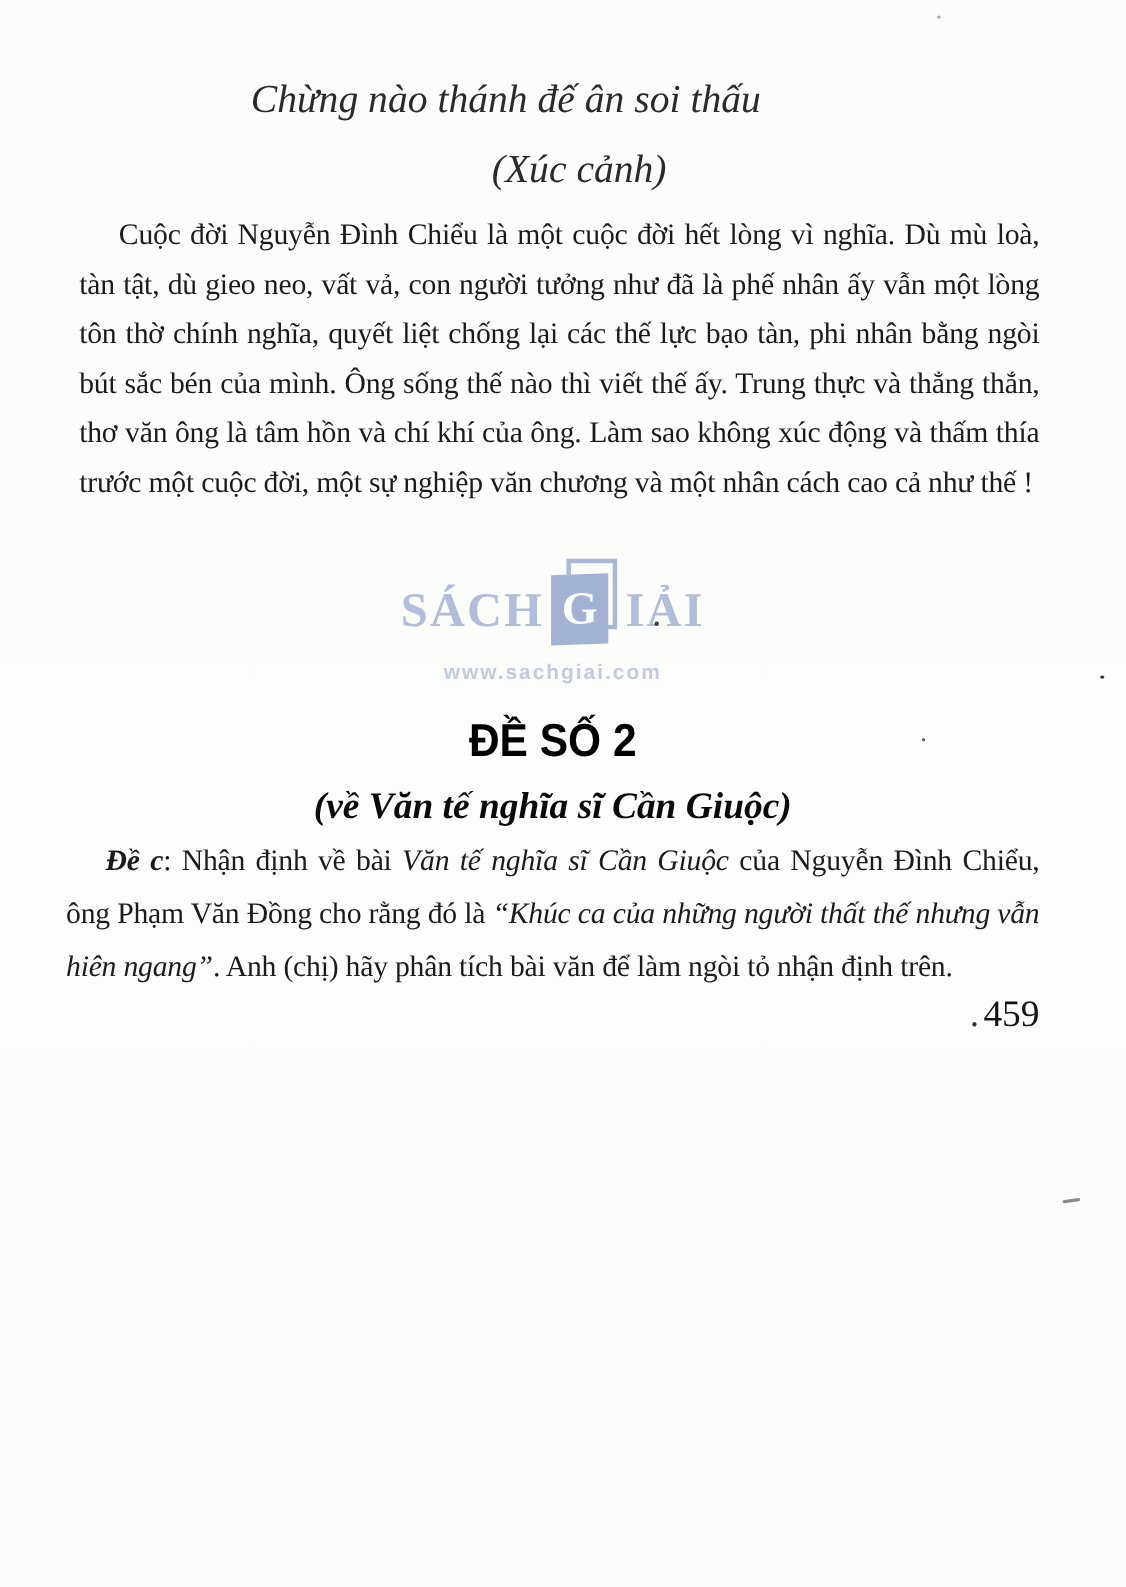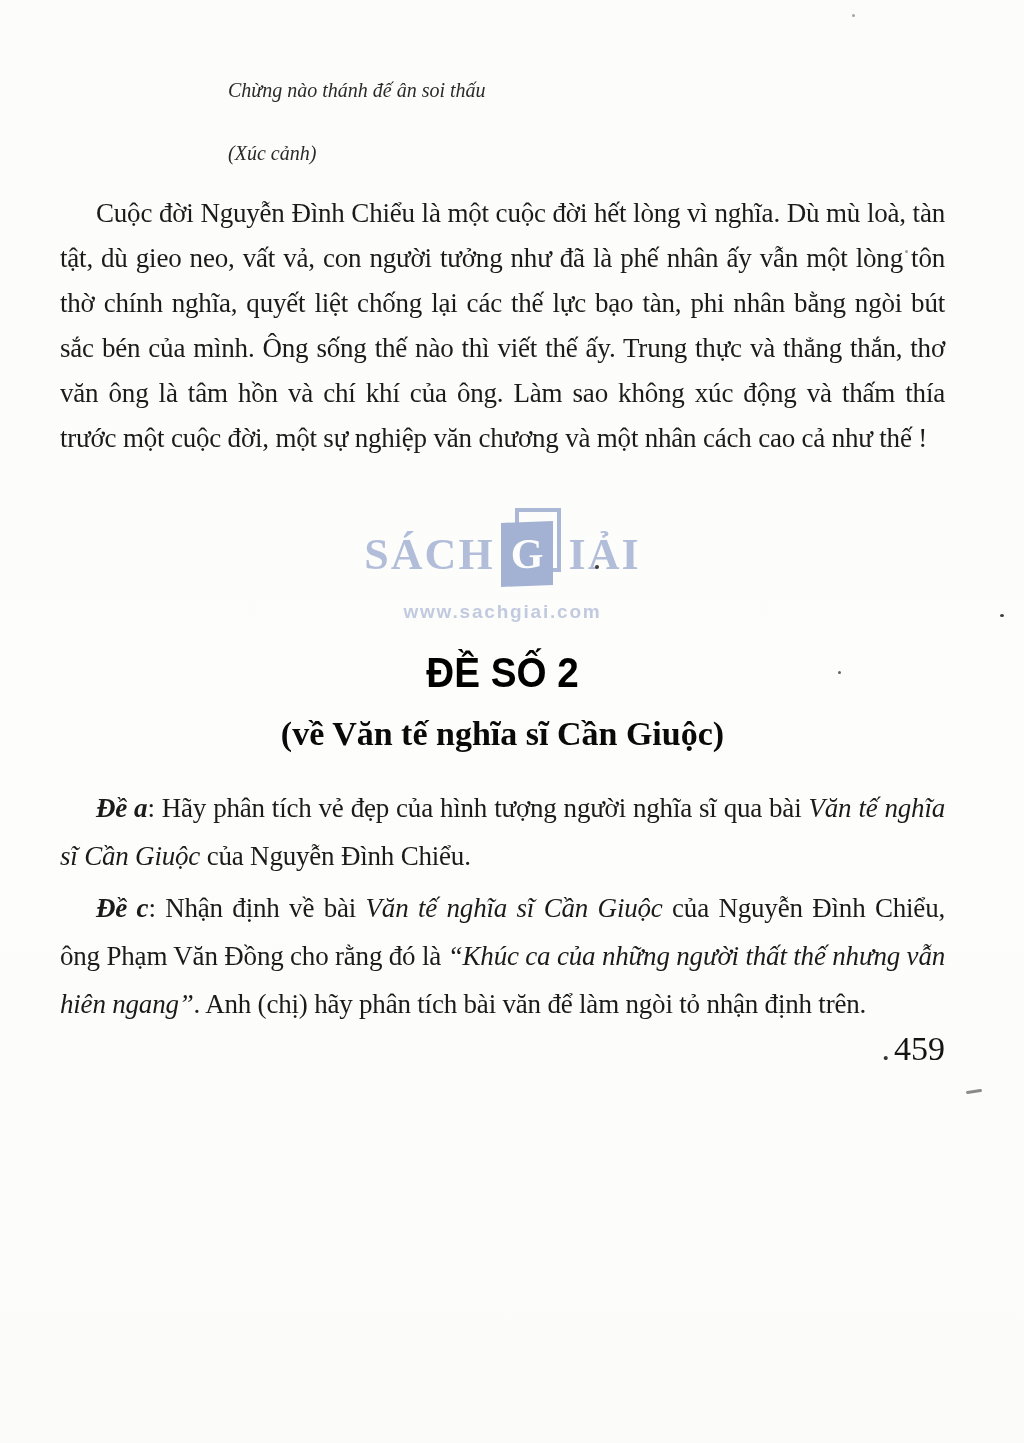--- a/index.html
+++ b/index.html
@@ -8,30 +8,30 @@
     width:1024px;height:1443px;
     margin:0 auto;
     background:linear-gradient(180deg,#fcfcfa 0%,#fdfdfc 60%,#fbfbf9 100%);
     box-sizing:border-box;
     padding:72px 79px 0 60px;
     overflow:hidden;
     font-family:"Liberation Serif","DejaVu Serif",serif;
     color:#1b1b1b;
   }
   
-  .poem{margin-left:168px;font-style:italic;font-size:20px;color:#2a2a2a;}
+  .poem{margin-left:168px;font-style:italic;font-size:36px;color:#2a2a2a;}
   .poem-line{line-height:36px;white-space:nowrap;}
   .poem-line-2{margin-top:26px;}
-  .poem-attr{margin-top:27px;line-height:36px;text-align:left;padding-right:120px;}
+  .poem-attr{margin-top:27px;line-height:36px;text-align:center;padding-right:120px;}
   
   .body-para{
     margin:0;font-size:27px;letter-spacing:-0.2px;
     text-align:justify;text-indent:36px;color:#1b1b1b;
   }
-  .intro{margin-top:20px;line-height:45px;}
+  .intro{margin-top:20px;line-height:45px;margin-left:12px;}
   .de{line-height:48px;}
   .de-a{margin-top:30px;}
   .de-b{margin-top:8px;}
   .de-c{margin-top:4px;}
   .de-label{font-weight:bold;font-style:italic;}
   .it{font-style:italic;}
   
   .watermark{margin-top:50px;text-align:center;
     font-family:"Liberation Sans","DejaVu Sans",sans-serif;
     -webkit-user-select:none;user-select:none;}
@@ -48,21 +48,21 @@
   
   .sec-title{
     margin:26px 0 0;text-align:center;
     font-family:"Liberation Sans","DejaVu Sans",sans-serif;
     font-size:42px;line-height:48px;font-weight:bold;color:#000;
     letter-spacing:0px;transform:scaleX(0.92);
   }
   .sec-subtitle{
     margin:16px 0 0;text-align:center;
     font-family:"Liberation Serif","DejaVu Serif",serif;
-    font-size:34px;line-height:41px;font-weight:bold;color:#0a0a0a;
+    font-size:34px;line-height:41px;font-weight:bold;font-style:italic;color:#0a0a0a;
   }
   
   .page-num-row{text-align:right;font-size:34px;line-height:42px;color:#141414;}
   .noise-dot{opacity:.85;margin-right:4px;}
   
   .speck{position:absolute;background:#3c3c3c;border-radius:50%;}
   .speck.s1{left:595px;top:565px;width:4px;height:4px;}
   .speck.s2{left:1000px;top:614px;width:4px;height:3px;}
   .speck.s3{left:838px;top:671px;width:3px;height:3px;opacity:.8;}
   .speck.s4{left:905px;top:250px;width:3px;height:3px;opacity:.5;}
@@ -92,21 +92,20 @@
           </span>
       </span>
       <span class="wm-text">IẢI</span>
     </div>
     <div class="wm-url">www.sachgiai.com</div>
   </div>
 
   <h1 class="sec-title">ĐỀ SỐ 2</h1>
   <h2 class="sec-subtitle">(về Văn tế nghĩa sĩ Cần Giuộc)</h2>
 
-  <p class="body-para de de-a"><span class="de-label">Đề a</span><span>: Hãy phân tích vẻ đẹp của hình tượng người nghĩa sĩ qua bài </span><span class="it">Văn tế nghĩa sĩ Cần Giuộc</span><span> của Nguyễn Đình Chiểu.</span></p>
 
 
   <p class="body-para de de-c"><span class="de-label">Đề c</span><span>: Nhận định về bài </span><span class="it">Văn tế nghĩa sĩ Cần Giuộc</span><span> của Nguyễn Đình Chiểu, ông Phạm Văn Đồng cho rằng đó là </span><span class="it">“Khúc ca của những người thất thế nhưng vẫn hiên ngang”</span><span>. Anh (chị) hãy phân tích bài văn để làm ngòi tỏ nhận định trên.</span></p>
 
   <div class="page-num-row"><span class="noise-dot">.</span><span>459</span></div>
 
   <div class="speck s1"></div>
   <div class="speck s2"></div>
   <div class="speck s3"></div>
   <div class="speck s4"></div>

